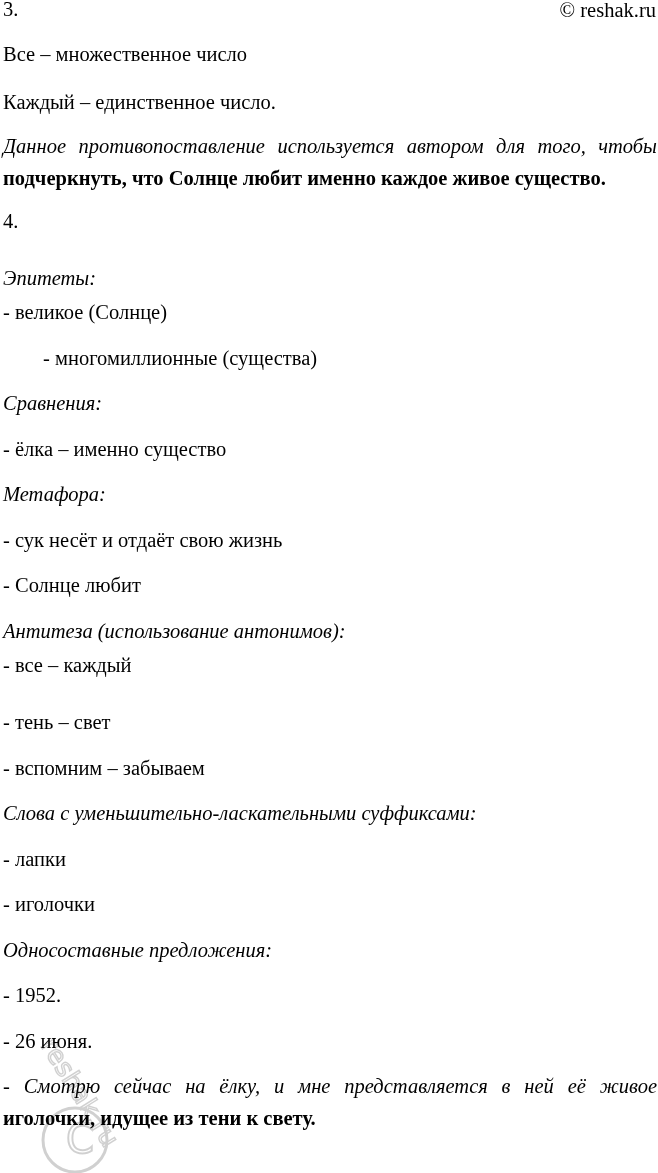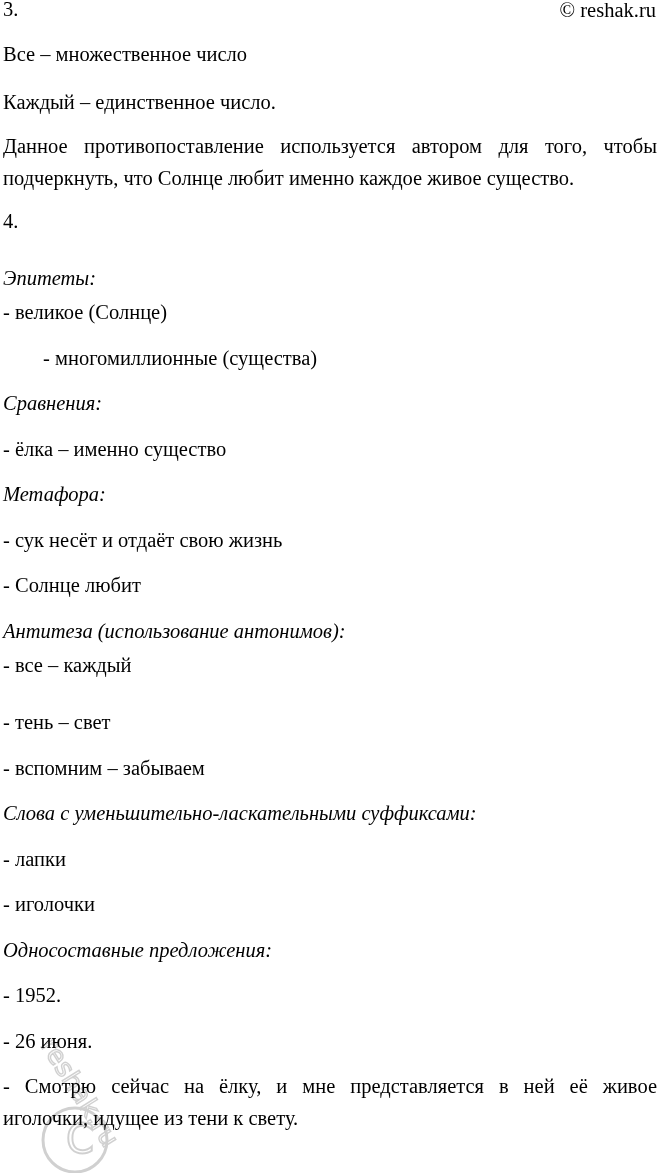--- a/index.html
+++ b/index.html
@@ -5,22 +5,22 @@
   html, body { margin: 0; padding: 0; background: #ffffff; }
   body {
     width: 658px; height: 1173px; position: relative; overflow: hidden;
     font-family: "Liberation Serif", "DejaVu Serif", serif;
     color: #000000;
     font-size: 20.5px;
   }
   .line { position: absolute; left: 3px; white-space: nowrap; line-height: 24px; }
   .it { font-style: italic; }
   .just { position: absolute; left: 3px; width: 654px; text-align: justify; text-align-last: auto; line-height: 32px; white-space: normal; }
-  .jline { display: block; text-align: justify; text-align-last: justify; width: 654px; height: 32px; }
-  .jlast { display: block; text-align: left; height: 32px; }
+  .jline { display: block; text-align: justify; text-align-last: justify; width: 654px; height: 32px; font-style: italic; }
+  .jlast { display: block; text-align: left; height: 32px; font-weight: bold; }
   .copy { position: absolute; right: 2px; top: -2px; line-height: 24px; }
   .wm {
     position: absolute; left: 30px; top: 1025px; width: 120px; height: 150px;
     opacity: 0.18; pointer-events: none;
   }
 </style>
 </head>
 <body>
 
 <div class="line" style="top:-3px;">3.</div>

